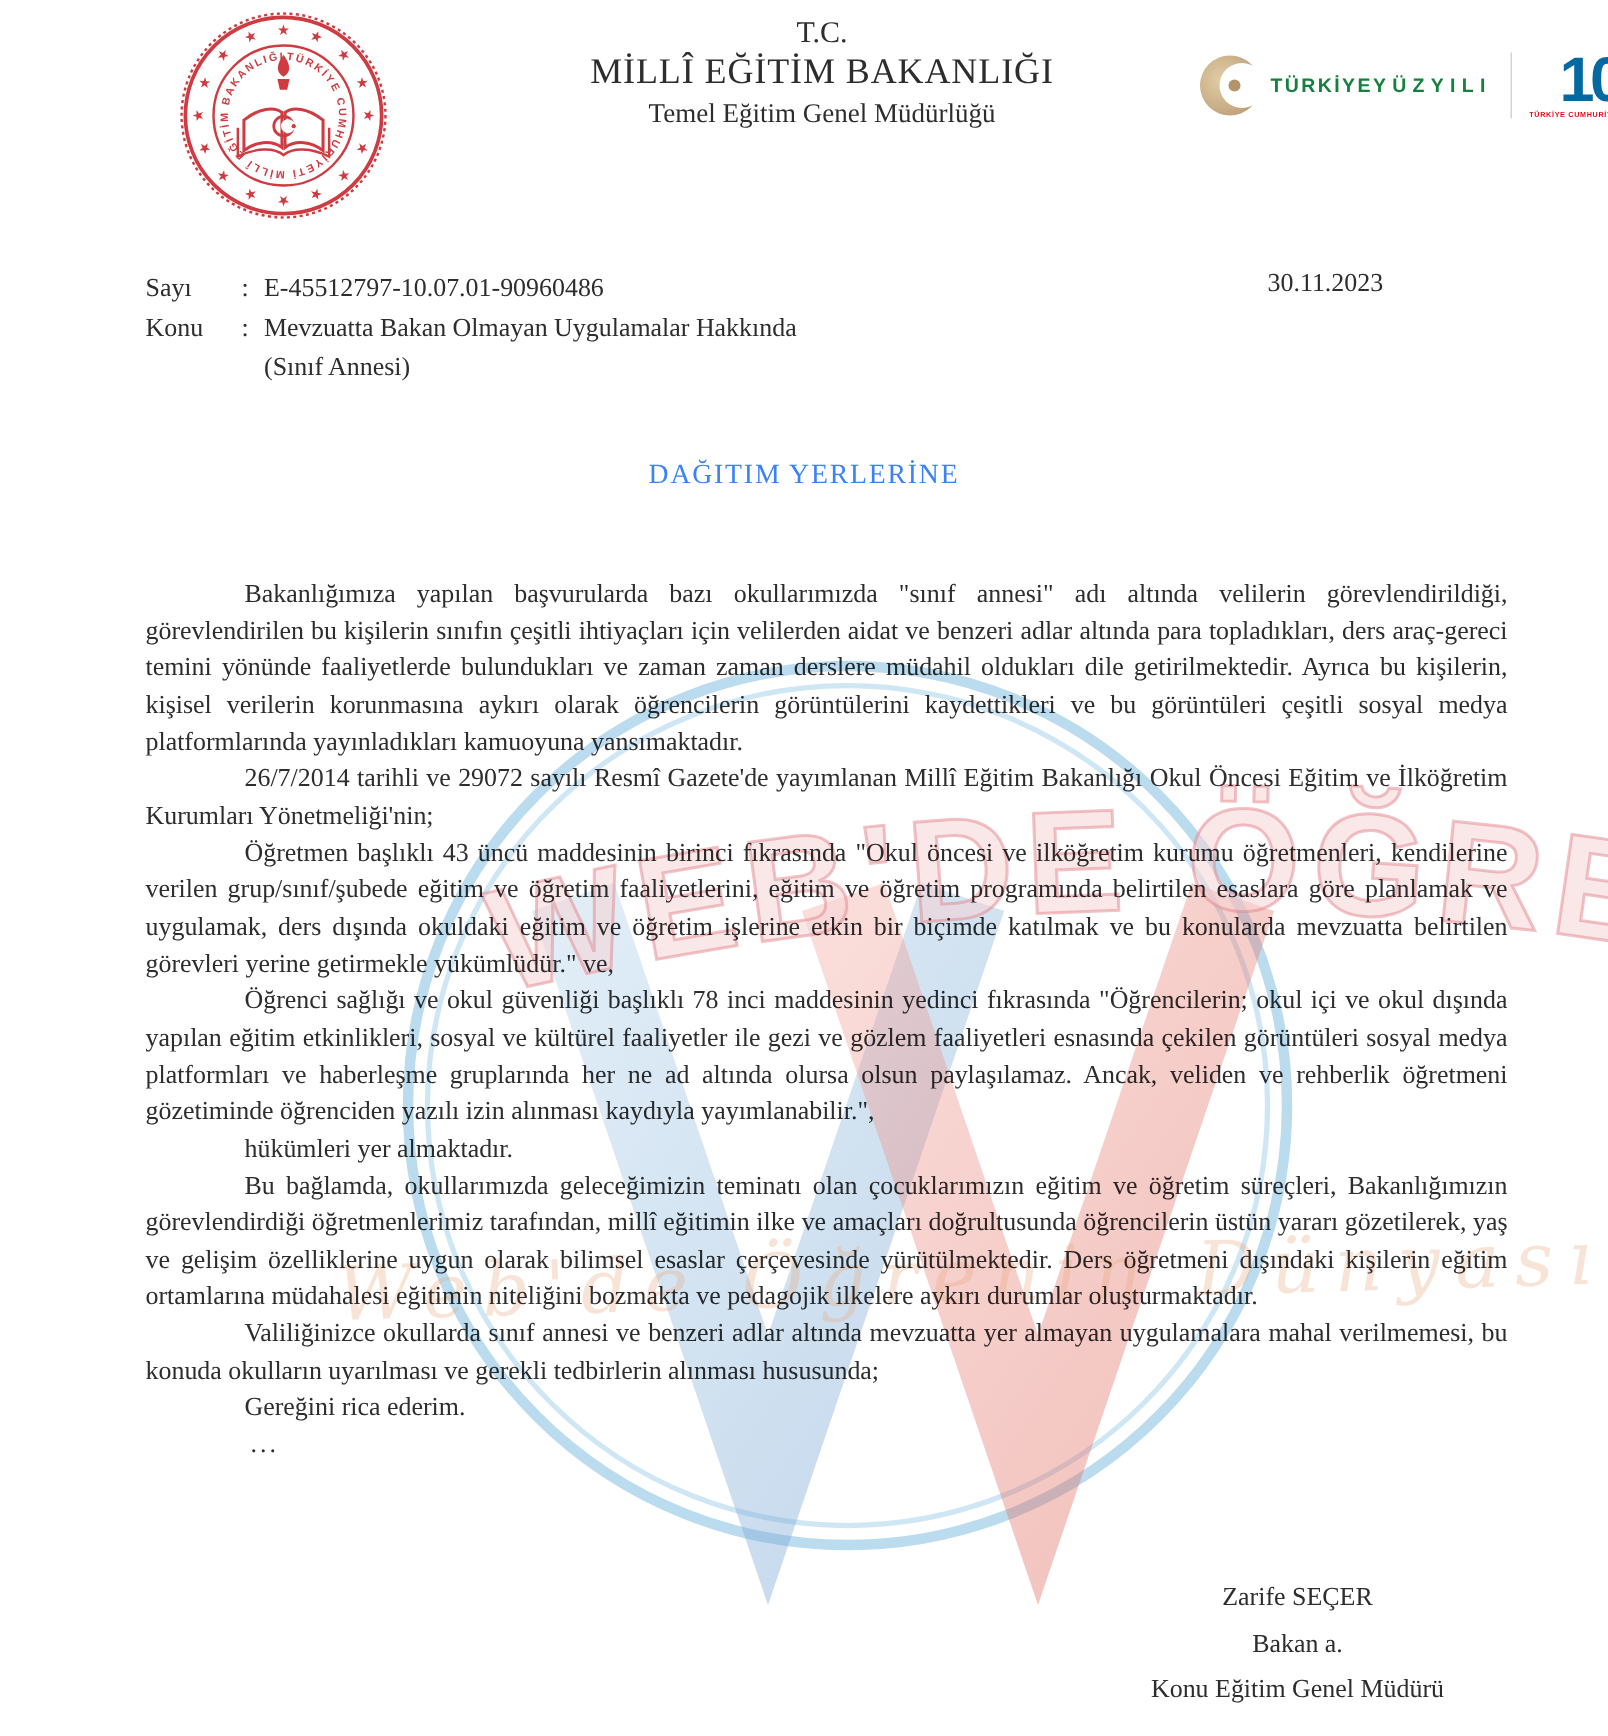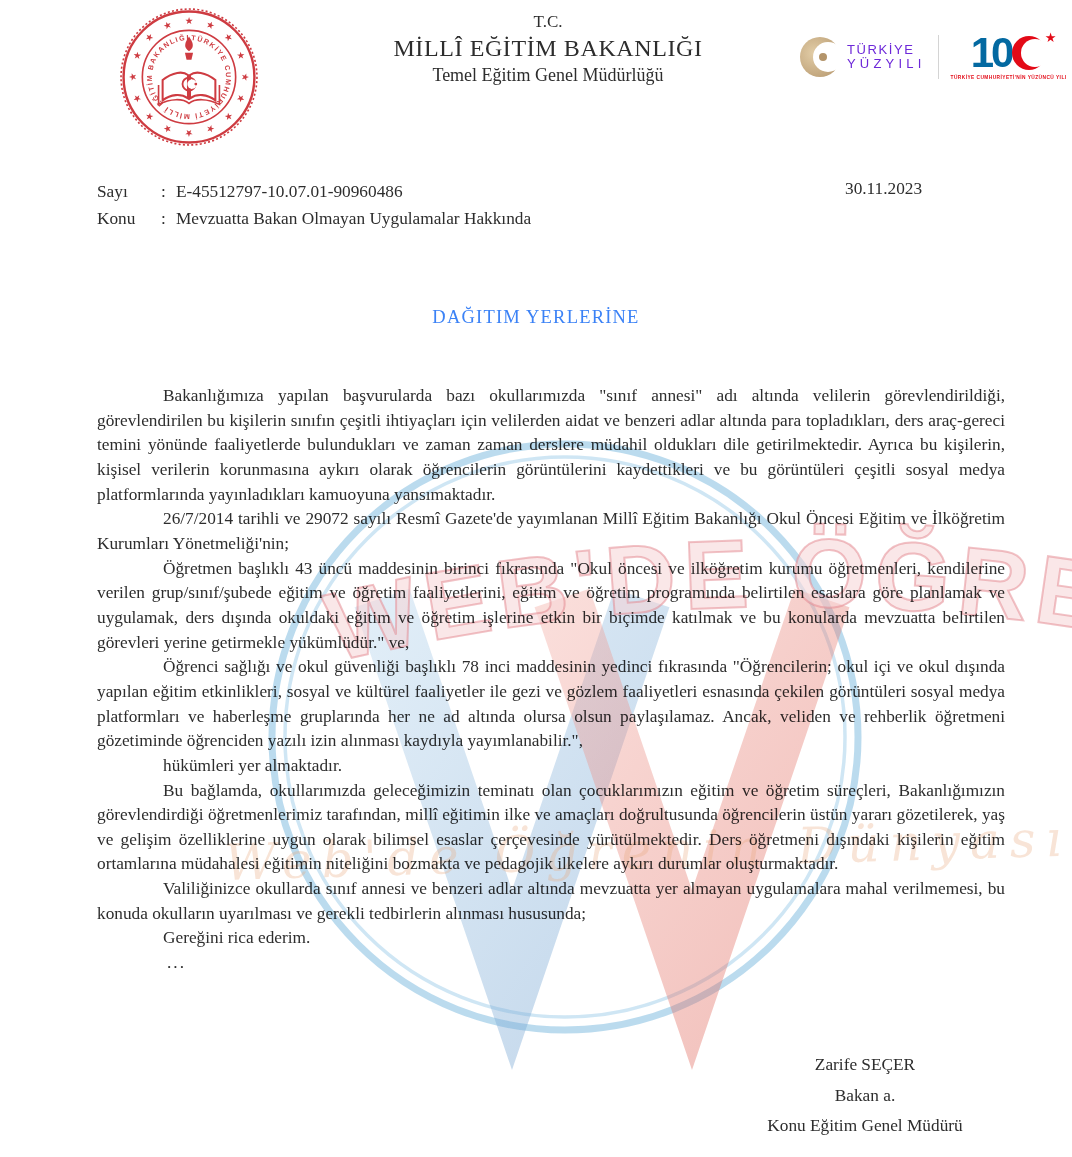--- a/index.html
+++ b/index.html
@@ -2,39 +2,39 @@
 <html lang="tr"><head>
 <meta charset="utf-8">
 <style>
   html,body{margin:0;padding:0;background:#ffffff;}
   .page{
     position:relative;width:1072px;height:1157px;background:#ffffff;overflow:hidden;
     font-family:"Liberation Serif", serif;color:#2d2d2d;
   }
   
   .header-block{position:absolute;top:10px;left:24px;right:0;text-align:center;}
-  .hdr-tc{font-size:17px;line-height:24px;}
+  .hdr-tc{font-size:20px;line-height:24px;}
   .hdr-ministry{font-size:24px;line-height:28px;letter-spacing:.6px;}
   .hdr-directorate{font-size:18px;line-height:27px;}
 
   
   .seal{position:absolute;top:6px;left:118px;width:142px;height:142px;}
   .seal svg{width:100%;height:100%;}
 
   
   .logo-strip{position:absolute;top:34px;left:800px;display:flex;align-items:center;gap:12px;
     font-family:"Liberation Sans", sans-serif;}
   .yuzyili{display:flex;align-items:center;gap:7px;}
   .gold-moon{position:relative;width:40px;height:40px;border-radius:50%;
     background:radial-gradient(circle at 35% 40%, #e2cda7, #b3946a);}
   .gold-moon::after{content:"";position:absolute;left:13px;top:5px;width:30px;height:30px;
     border-radius:50%;background:#ffffff;}
   .gold-moon .moon-dot{position:absolute;left:19px;top:16px;width:8px;height:8px;border-radius:50%;
     background:#b3946a;z-index:2;}
-  .yuzyili-text{display:flex;flex-direction:column;color:#6d28d9;font-weight:normal;line-height:14px;}
+  .yuzyili-text{display:flex;flex-direction:row;color:#15803d;font-weight:bold;line-height:14px;}
   .yuzyili-text .l1{font-size:13px;letter-spacing:1.6px;}
   .yuzyili-text .l2{font-size:13px;letter-spacing:4.2px;}
   .logo-divider{width:1px;height:44px;background:#d4d4d4;}
   .c100{display:flex;flex-direction:column;align-items:center;}
   .c100-row{display:flex;align-items:center;position:relative;}
   .c100-num{font-size:42px;font-weight:800;color:#0369a1;letter-spacing:-3px;line-height:38px;}
   .c100-crescent{position:relative;width:34px;height:34px;border-radius:50%;background:#e30a17;margin-left:1px;}
   .c100-crescent::after{content:"";position:absolute;left:9px;top:3px;width:28px;height:28px;
     border-radius:50%;background:#ffffff;}
   .c100-star{position:absolute;right:-10px;top:-4px;color:#e30a17;font-size:13px;}
@@ -144,20 +144,21 @@
     <div class="ref-row">
       <span class="ref-lbl">Sayı</span>
       <span class="ref-colon">:</span>
       <span class="ref-val">E-45512797-10.07.01-90960486</span>
     </div>
     <div class="ref-row">
       <span class="ref-lbl">Konu</span>
       <span class="ref-colon">:</span>
       <span class="ref-val">Mevzuatta Bakan Olmayan Uygulamalar Hakkında</span>
     </div>
+    <div class="ref-cont">(Sınıf Annesi)</div>
   </div>
   <div class="doc-date">30.11.2023</div>
 
   <div class="recipient">DAĞITIM YERLERİNE</div>
 
   <div class="body-text">
     <p>Bakanlığımıza yapılan başvurularda bazı okullarımızda "sınıf annesi" adı altında velilerin görevlendirildiği, görevlendirilen bu kişilerin sınıfın çeşitli ihtiyaçları için velilerden aidat ve benzeri adlar altında para topladıkları, ders araç-gereci temini yönünde faaliyetlerde bulundukları ve zaman zaman derslere müdahil oldukları dile getirilmektedir. Ayrıca bu kişilerin, kişisel verilerin korunmasına aykırı olarak öğrencilerin görüntülerini kaydettikleri ve bu görüntüleri çeşitli sosyal medya platformlarında yayınladıkları kamuoyuna yansımaktadır.</p>
     <p>26/7/2014 tarihli ve 29072 sayılı Resmî Gazete'de yayımlanan Millî Eğitim Bakanlığı Okul Öncesi Eğitim ve İlköğretim Kurumları Yönetmeliği'nin;</p>
     <p>Öğretmen başlıklı 43 üncü maddesinin birinci fıkrasında "Okul öncesi ve ilköğretim kurumu öğretmenleri, kendilerine verilen grup/sınıf/şubede eğitim ve öğretim faaliyetlerini, eğitim ve öğretim programında belirtilen esaslara göre planlamak ve uygulamak, ders dışında okuldaki eğitim ve öğretim işlerine etkin bir biçimde katılmak ve bu konularda mevzuatta belirtilen görevleri yerine getirmekle yükümlüdür." ve,</p>
     <p>Öğrenci sağlığı ve okul güvenliği başlıklı 78 inci maddesinin yedinci fıkrasında "Öğrencilerin; okul içi ve okul dışında yapılan eğitim etkinlikleri, sosyal ve kültürel faaliyetler ile gezi ve gözlem faaliyetleri esnasında çekilen görüntüleri sosyal medya platformları ve haberleşme gruplarında her ne ad altında olursa olsun paylaşılamaz. Ancak, veliden ve rehberlik öğretmeni gözetiminde öğrenciden yazılı izin alınması kaydıyla yayımlanabilir.",</p>

